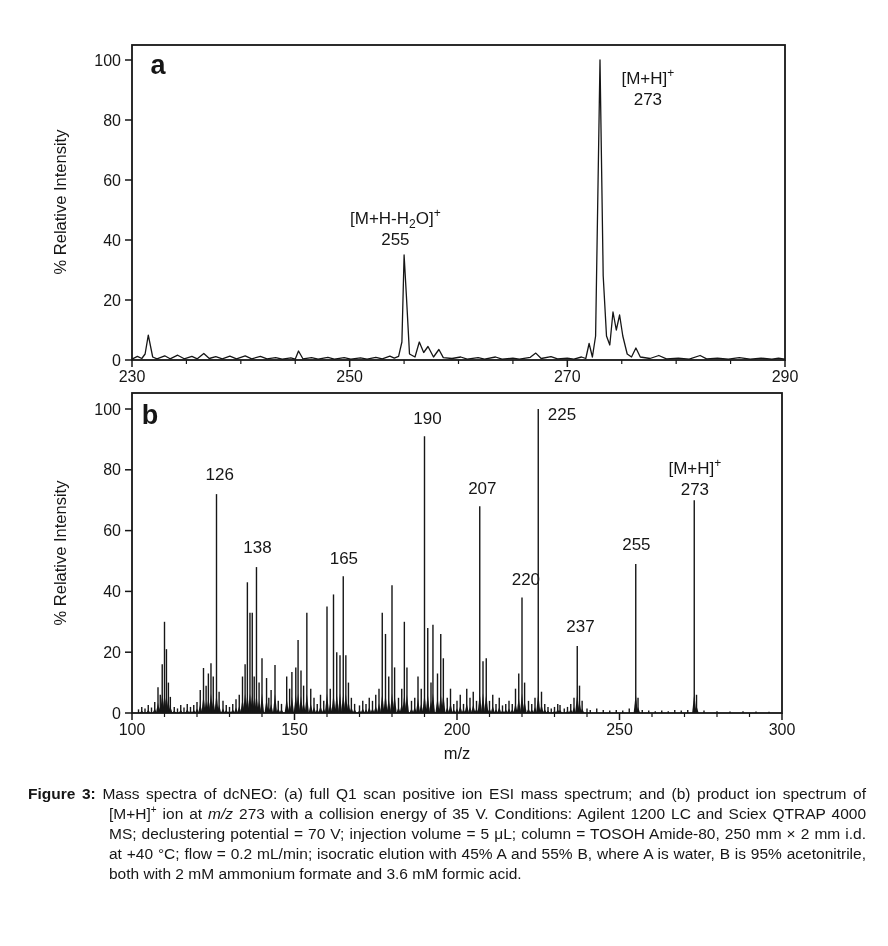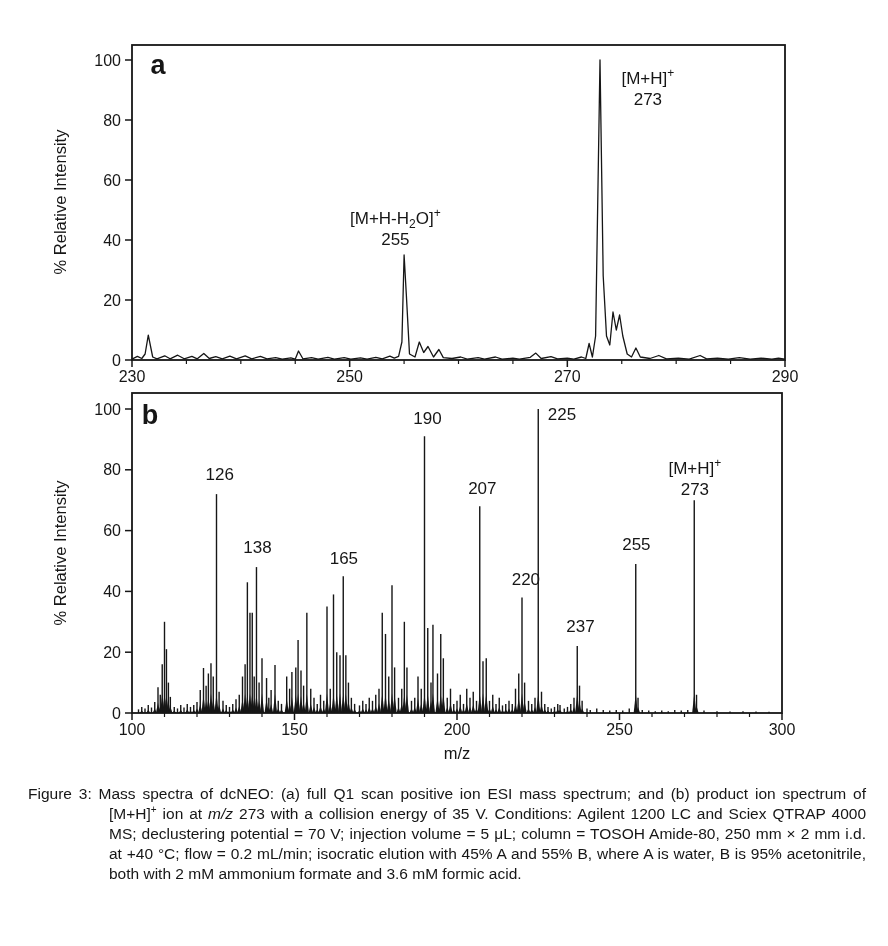--- a/index.html
+++ b/index.html
@@ -11,21 +11,21 @@
   .figure-area{position:absolute;left:0;top:0;width:888px;height:946px;}
   #spectra-svg{position:absolute;left:0;top:0;}
   .caption{
     position:absolute;left:28px;top:784px;width:838px;
     font-size:15.5px;line-height:20px;color:#161616;
   }
   .caption p{
     margin:0;text-align:justify;
     padding-left:81px;text-indent:-81px;
   }
-  .fig-label{font-weight:normal;}
+  .fig-label{font-weight:bold;}
   .cap-i{font-style:italic;}
   .cap-sup{vertical-align:super;font-size:10px;line-height:0;}
   svg text{fill:#161616;}
 </style>
 </head>
 <body>
 
 <div class="figure-area">
   <svg id="spectra-svg" width="888" height="778">
       <g>

